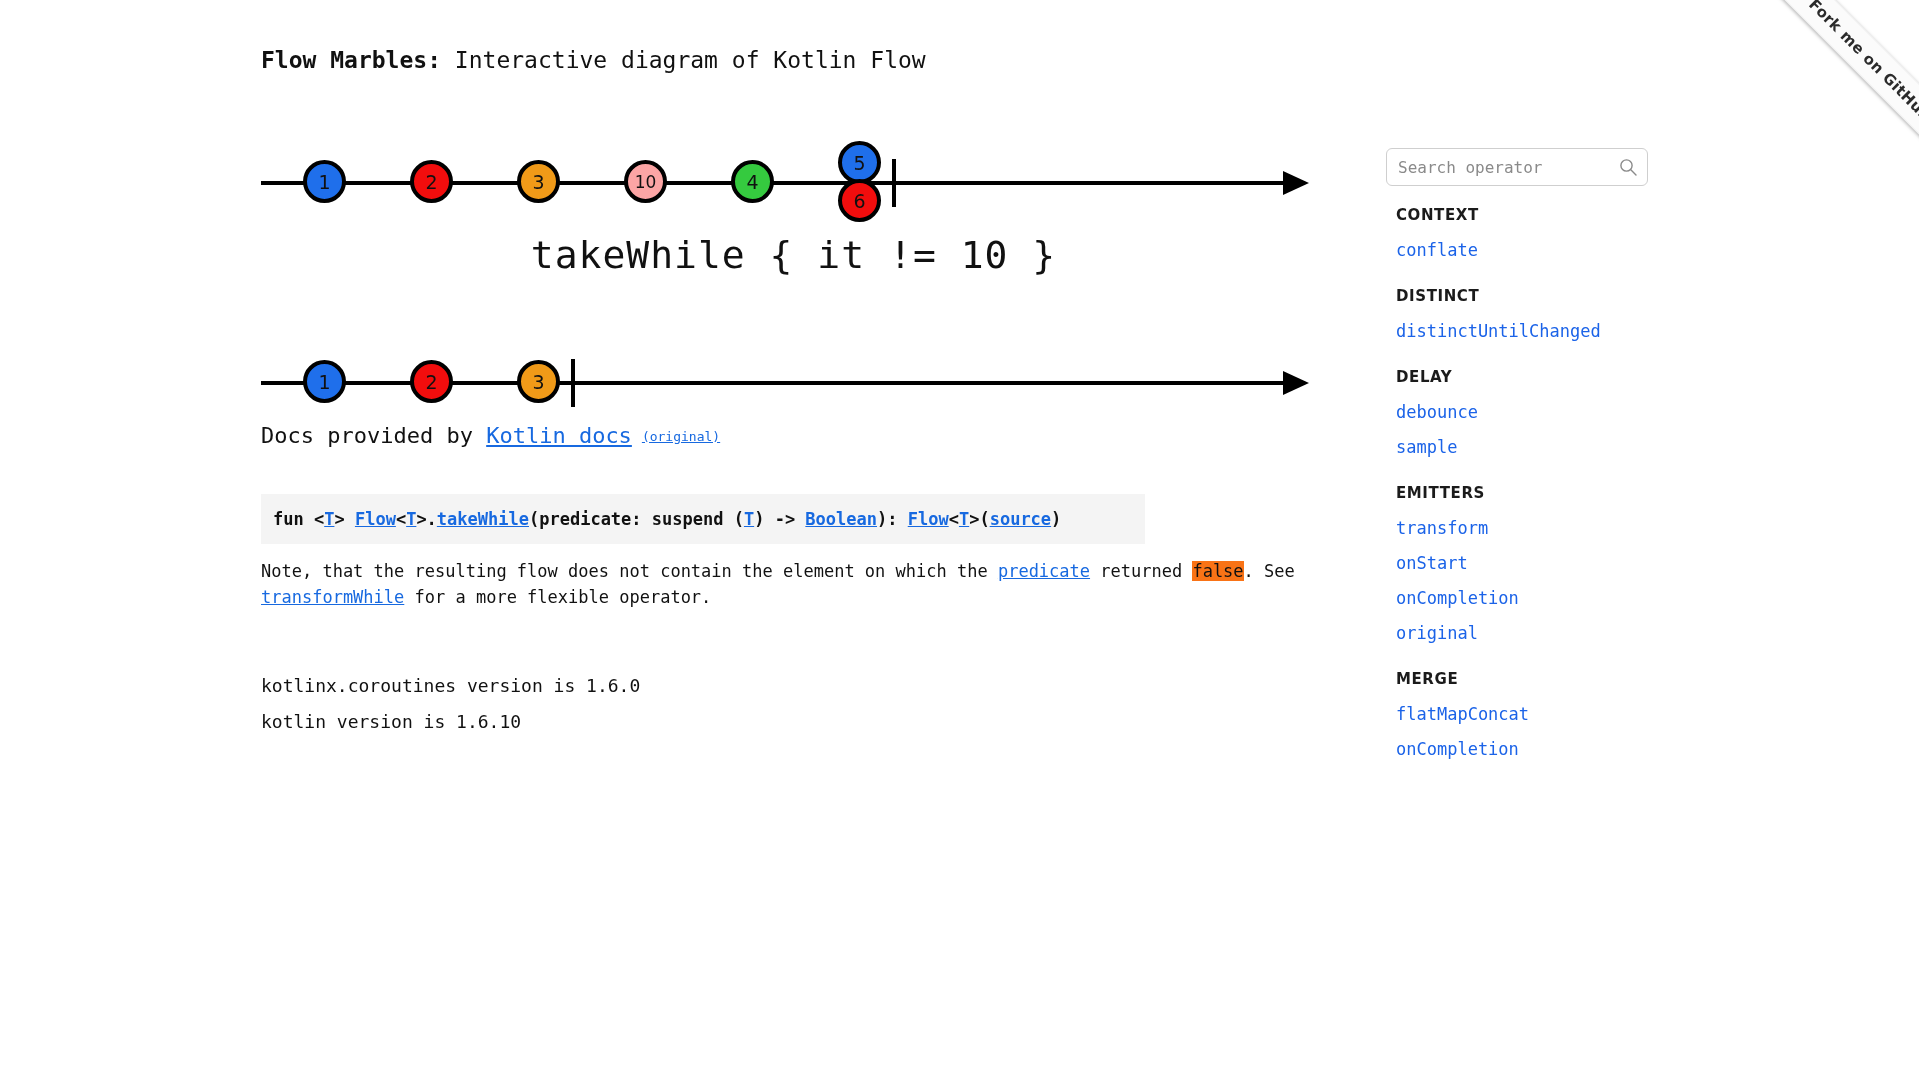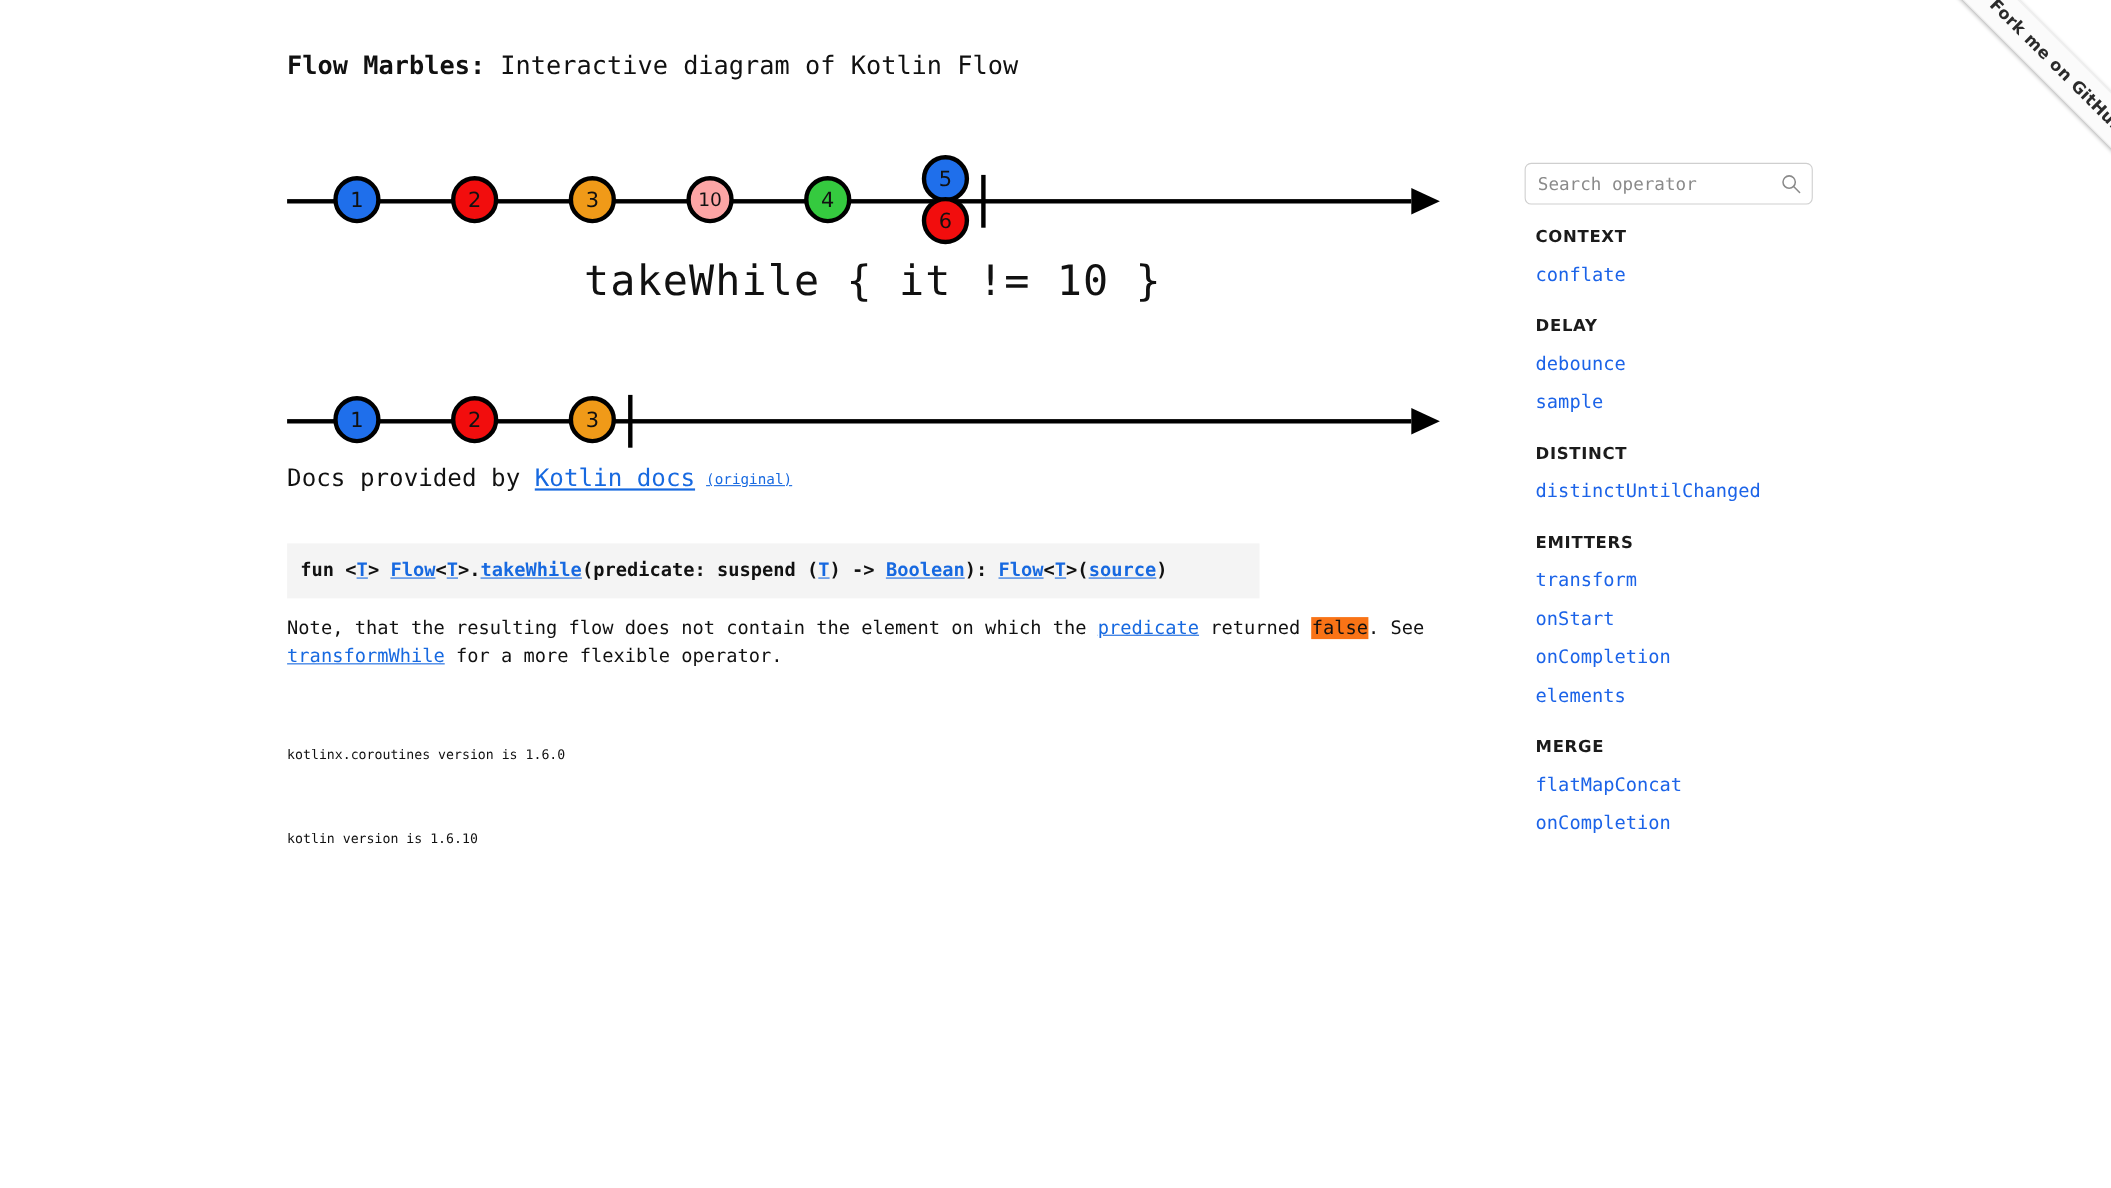--- a/index.html
+++ b/index.html
@@ -190,24 +190,23 @@
     font-size: 17px;
     line-height: 26px;
     color: #111;
     max-width: 1035px;
   }
   .doc-para a { color: #1769e0; text-decoration: underline; }
   .code-inline { background: #f97316; }
 
   #versions { margin-top: 58px; }
   .version-line {
-    font-size: 12px;
+    font-size: 18px;
     line-height: 36px;
     color: #111;
-    margin-top: 40px;
   }
 
   
   #sidebar {
     position: absolute;
     left: 1386px;
     top: 0;
     width: 290px;
     height: 840px;
   }
@@ -361,34 +360,34 @@
         <circle cx="8.5" cy="8.5" r="5.6" fill="none" stroke="#8a8a8a" stroke-width="1.4"></circle>
         <line x1="12.8" y1="12.8" x2="18" y2="18" stroke="#8a8a8a" stroke-width="1.4" stroke-linecap="round"></line>
       </svg>
     </div>
     <div id="operator-list">
         <div class="cat-group">
           <div class="cat-header">CONTEXT</div>
           <a class="op-item" href="#">conflate</a>
         </div>
         <div class="cat-group">
+          <div class="cat-header">DISTINCT</div>
+          <a class="op-item" href="#">distinctUntilChanged</a>
+        </div>
+        <div class="cat-group">
           <div class="cat-header">DELAY</div>
           <a class="op-item" href="#">debounce</a>
           <a class="op-item" href="#">sample</a>
-        </div>
-        <div class="cat-group">
-          <div class="cat-header">DISTINCT</div>
-          <a class="op-item" href="#">distinctUntilChanged</a>
         </div>
         <div class="cat-group">
           <div class="cat-header">EMITTERS</div>
           <a class="op-item" href="#">transform</a>
           <a class="op-item" href="#">onStart</a>
           <a class="op-item" href="#">onCompletion</a>
-          <a class="op-item" href="#">elements</a>
+          <a class="op-item" href="#">original</a>
         </div>
         <div class="cat-group">
           <div class="cat-header">MERGE</div>
           <a class="op-item" href="#">flatMapConcat</a>
           <a class="op-item" href="#">onCompletion</a>
         </div>
       </div>
   </div>
 
 </div>

